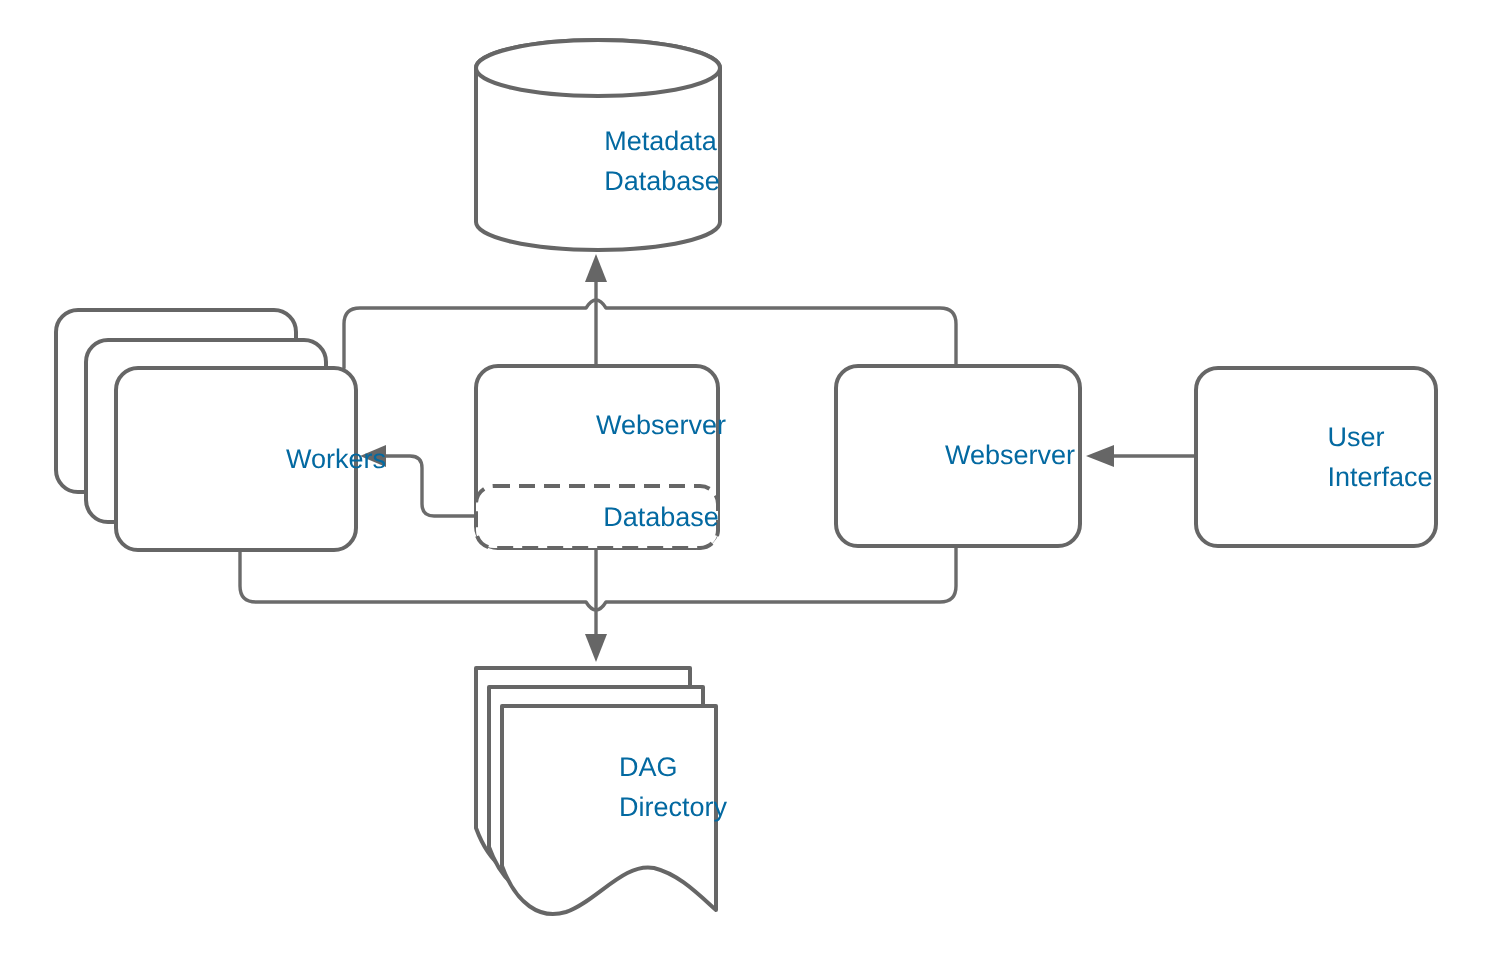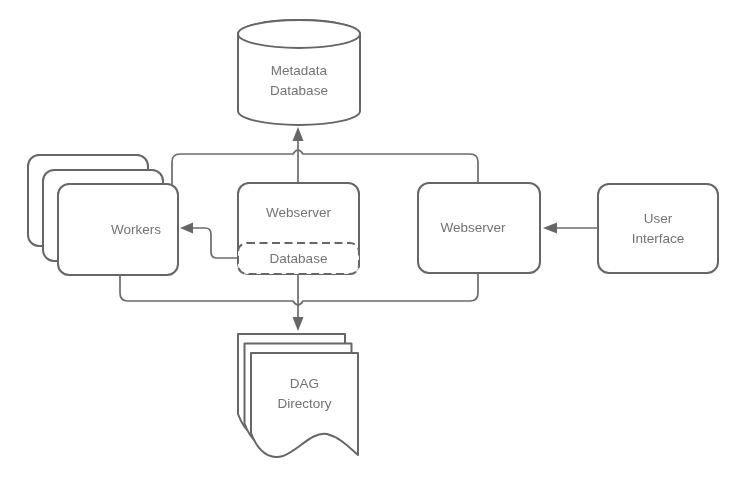--- a/index.html
+++ b/index.html
@@ -10,26 +10,26 @@
     background: #ffffff;
     font-family: "Liberation Sans", "DejaVu Sans", sans-serif;
     overflow: hidden;
   }
   #stage svg { position: absolute; left: 0; top: 0; }
   .lbl {
     position: absolute;
     display: flex;
     align-items: center;
     justify-content: center;
-    text-align: center;
     white-space: pre-line;
     font-size: 13.5px;
     line-height: 20px;
-    color: #737373;
+    color: #0369a1;
     pointer-events: none;
+    padding-left: 32px;
   }
 </style>
 </head>
 <body>
 
 <div id="stage">
 
   <svg width="744" height="484" viewBox="0 0 744 484">
 
     <g fill="none" stroke="#6b6b6b" stroke-width="1.7" stroke-linecap="round" stroke-linejoin="round">

